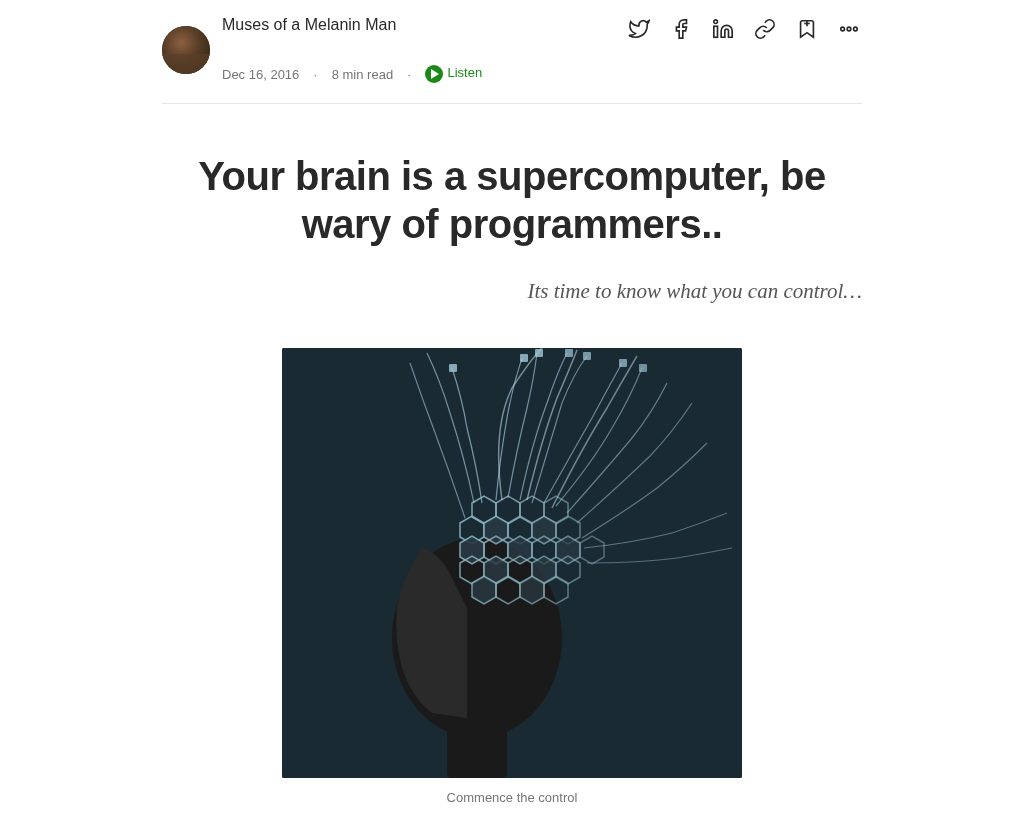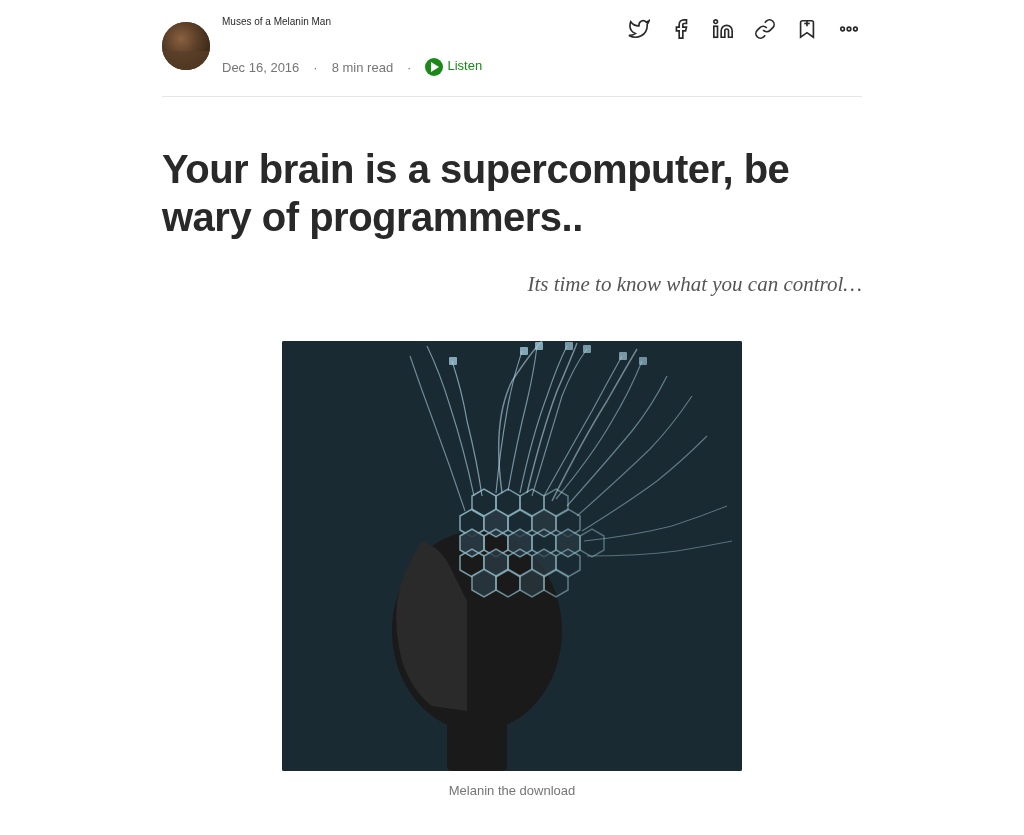--- a/index.html
+++ b/index.html
@@ -58,21 +58,21 @@
     }
 
     .author-meta {
       display: flex;
       flex-direction: column;
       gap: 3px;
     }
 
     .author-name {
       font-family: -apple-system, BlinkMacSystemFont, 'Segoe UI', sans-serif;
-      font-size: 10px;
+      font-size: 16px;
       font-weight: 500;
       color: #292929;
       text-decoration: none;
     }
 
     .meta-row {
       display: flex;
       align-items: center;
       gap: 14px;
       font-family: -apple-system, BlinkMacSystemFont, 'Segoe UI', sans-serif;
@@ -152,20 +152,21 @@
     }
 
     .article-title {
       font-family: -apple-system, BlinkMacSystemFont, 'Segoe UI', Helvetica, sans-serif;
       font-size: 40px;
       font-weight: 700;
       line-height: 1.2;
       color: #292929;
       margin-bottom: 28px;
       letter-spacing: -0.5px;
+      text-align: center;
     }
 
     .article-subtitle {
       font-family: Georgia, serif;
       font-size: 21px;
       font-style: italic;
       color: #555;
       line-height: 1.5;
       margin-bottom: 40px;
       text-align: right;
@@ -346,16 +347,16 @@
 
           <rect x="167" y="16" width="8" height="8" rx="1" fill="#a0c8d8" opacity="0.8"></rect>
           <rect x="238" y="6" width="8" height="8" rx="1" fill="#a0c8d8" opacity="0.8"></rect>
           <rect x="253" y="1" width="8" height="8" rx="1" fill="#a0c8d8" opacity="0.8"></rect>
           <rect x="283" y="1" width="8" height="8" rx="1" fill="#a0c8d8" opacity="0.7"></rect>
           <rect x="301" y="4" width="8" height="8" rx="1" fill="#a0c8d8" opacity="0.7"></rect>
           <rect x="337" y="11" width="8" height="8" rx="1" fill="#a0c8d8" opacity="0.7"></rect>
           <rect x="357" y="16" width="8" height="8" rx="1" fill="#a0c8d8" opacity="0.65"></rect>
         </svg>
       </div>
-      <p class="image-caption">Melanin the download</p>
+      <p class="image-caption">Commence the control</p>
     </div>
   </main>
 </div>
 
 </body></html>

